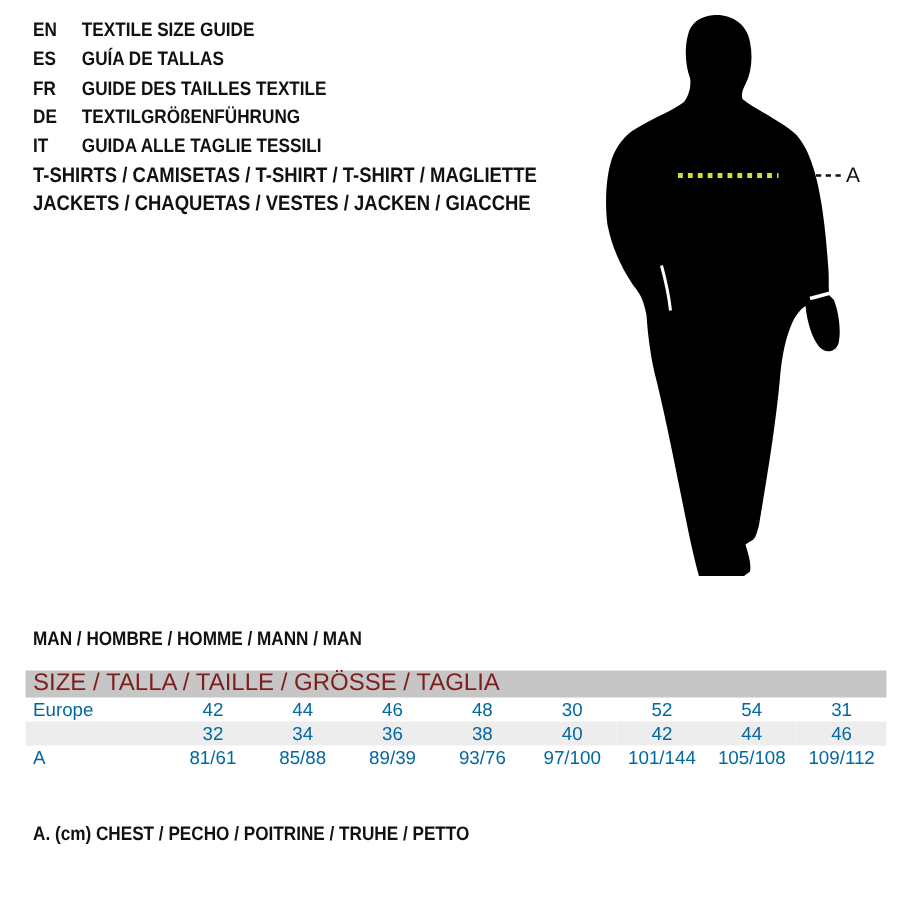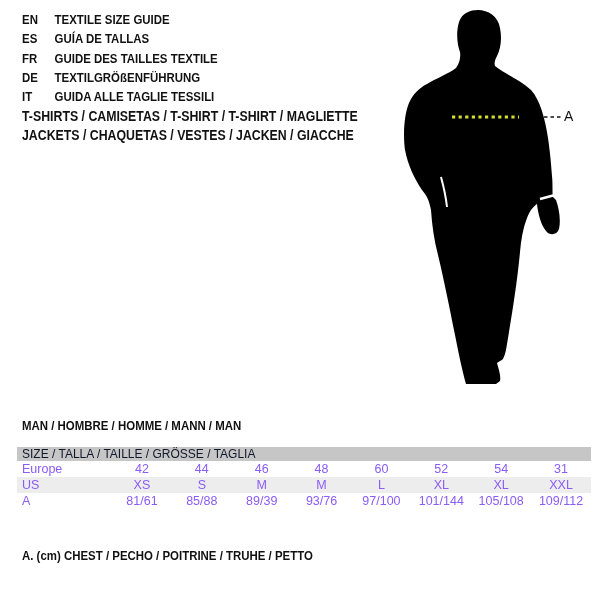--- a/index.html
+++ b/index.html
@@ -18,25 +18,25 @@
   .figure-svg{position:absolute;left:0;top:0;pointer-events:none;}
   .silhouette{fill:var(--silhouette,#000);}
   .chest-line{stroke:var(--measure-line,#d5de2c);stroke-width:3.2;stroke-dasharray:3.2 3.4;fill:none;}
   .pointer-line{stroke:#111;stroke-width:1.6;stroke-dasharray:3.5 3;fill:none;}
   .gap-line{stroke:#fff;fill:none;}
   .measure-label{position:absolute;left:564px;top:108px;font-size:14px;font-weight:400;color:#111;}
   
   .section-title{position:absolute;left:22px;top:418px;font-size:13px;font-weight:bold;white-space:nowrap;}
   
   .size-table{position:absolute;left:17px;top:447px;width:574px;border-collapse:collapse;table-layout:fixed;}
-  .size-table td{font-size:12.5px;color:#8b5cf6;text-align:center;padding:0;height:16px;vertical-align:middle;white-space:nowrap;}
+  .size-table td{font-size:12.5px;color:#0369a1;text-align:center;padding:0;height:16px;vertical-align:middle;white-space:nowrap;}
   .size-table .row-label{text-align:left;padding-left:5px;}
   .size-table .header-cell{
     background:var(--table-header-bg,#c6c6c6);text-align:left;height:13px;
-    font-size:12px;padding-left:5px;color:#0f172a;
+    font-size:16px;padding-left:5px;color:#7f1d1d;
   }
   .size-table tr.shaded td{background:var(--table-shaded-row-bg,#ededed);}
   
   .footnote{position:absolute;left:22px;top:548px;font-size:13px;font-weight:bold;white-space:nowrap;}
 </style>
 </head>
 <body>
 
 <div class="page">
 
@@ -126,35 +126,35 @@
     <tbody>
       <tr>
         <td class="header-cell" colspan="9">SIZE / TALLA / TAILLE / GRÖSSE / TAGLIA</td>
       </tr>
       <tr>
         <td class="row-label">Europe</td>
         <td>42</td>
         <td>44</td>
         <td>46</td>
         <td>48</td>
-        <td>60</td>
+        <td>30</td>
         <td>52</td>
         <td>54</td>
         <td>31</td>
       </tr>
       <tr class="shaded">
-        <td class="row-label">US</td>
-        <td>XS</td>
-        <td>S</td>
-        <td>M</td>
-        <td>M</td>
-        <td>L</td>
-        <td>XL</td>
-        <td>XL</td>
-        <td>XXL</td>
+        <td class="row-label"></td>
+        <td>32</td>
+        <td>34</td>
+        <td>36</td>
+        <td>38</td>
+        <td>40</td>
+        <td>42</td>
+        <td>44</td>
+        <td>46</td>
       </tr>
       <tr>
         <td class="row-label">A</td>
         <td>81/61</td>
         <td>85/88</td>
         <td>89/39</td>
         <td>93/76</td>
         <td>97/100</td>
         <td>101/144</td>
         <td>105/108</td>

